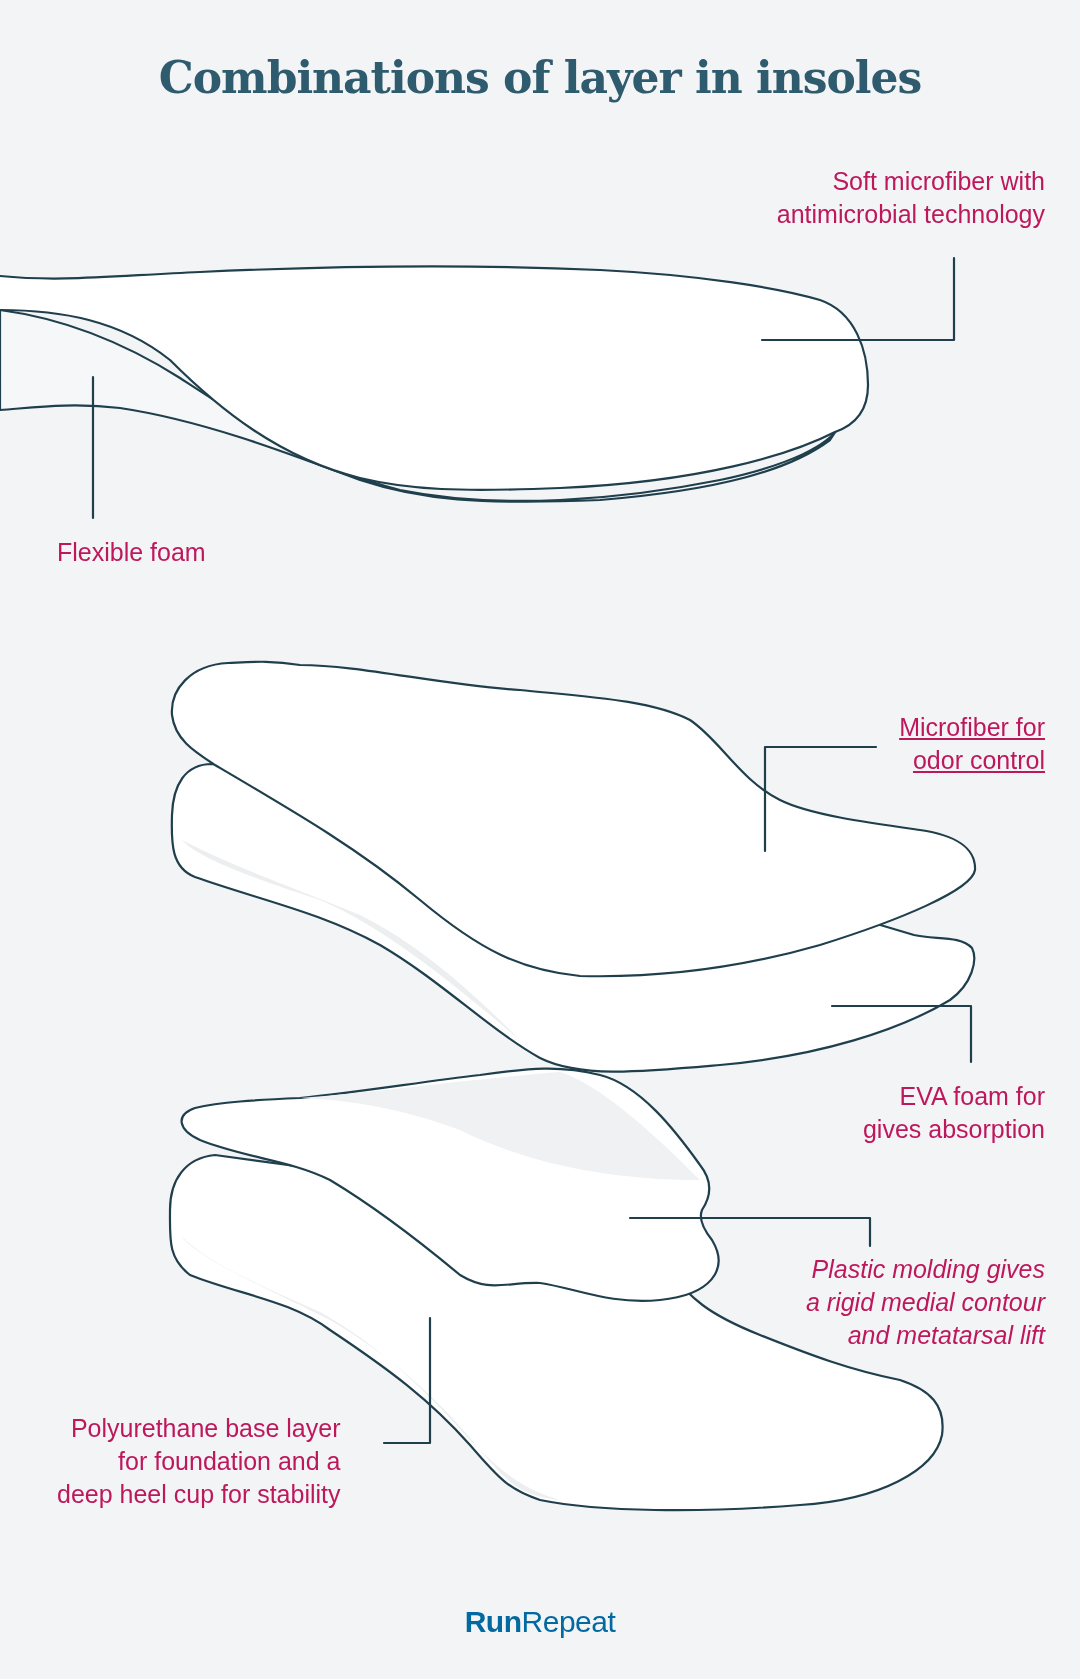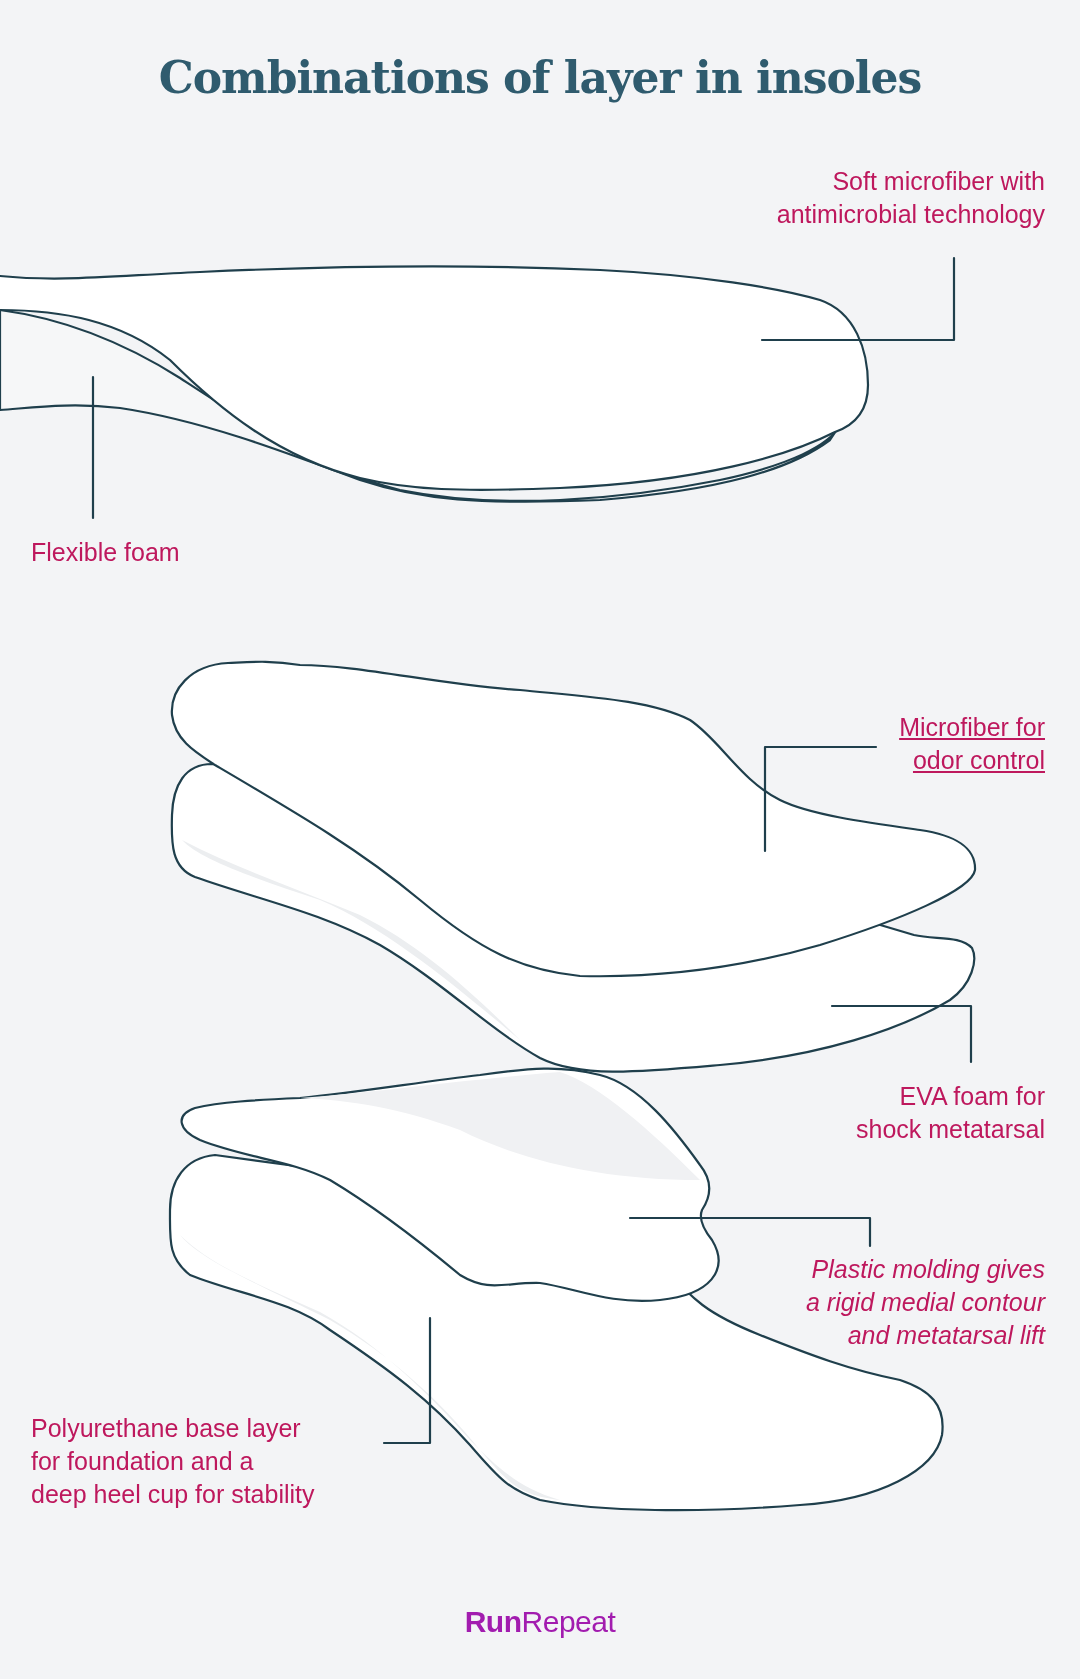--- a/index.html
+++ b/index.html
@@ -13,24 +13,24 @@
     position: absolute; left: 0; top: 52px; width: 1080px; text-align: center;
     font-family: "DejaVu Serif", serif; font-weight: bold; font-size: 44px;
     letter-spacing: -1px; color: #2f5b6e; margin: 0;
   }
   .art { position: absolute; left: 0; top: 0; width: 1080px; height: 1679px; }
   .label {
     position: absolute; font-size: 25px; line-height: 33px; color: #be185d;
     white-space: pre-line;
   }
   .label.right { text-align: right; right: 35px; }
-  .label.left { text-align: left; left: 31px; }
+  .label.left { text-align: right; left: 57px; }
   .brand {
     position: absolute; left: 0; width: 1080px; top: 1605px; text-align: center;
-    font-size: 30px; color: #a21caf; letter-spacing: -0.5px;
+    font-size: 30px; color: #0369a1; letter-spacing: -0.5px;
   }
   .brand .b1 { font-weight: bold; }
 </style>
 </head>
 <body>
 
 <h1 class="title">Combinations of layer in insoles</h1>
 
 <svg class="art" viewBox="0 0 1080 1679" xmlns="http://www.w3.org/2000/svg">
   <g fill="none" stroke="#1f3f4c" stroke-width="2.2" stroke-linecap="round" stroke-linejoin="round">
@@ -68,21 +68,21 @@
   </g>
 </svg>
 
 <div class="label right" style="top:165px;">Soft microfiber with
 antimicrobial technology</div>
 <div class="label left" style="top:536px;">Flexible foam</div>
 
 <div class="label right" style="top:711px;text-decoration:underline;">Microfiber for
 odor control</div>
 <div class="label right" style="top:1080px;">EVA foam for
-shock metatarsal</div>
+gives absorption</div>
 
 <div class="label right" style="top:1253px;font-style:italic;">Plastic molding gives
 a rigid medial contour
 and metatarsal lift</div>
 <div class="label left" style="top:1390px;margin-top:22px;">Polyurethane base layer
 for foundation and a
 deep heel cup for stability</div>
 
 <div class="brand">
   <span class="b1">Run</span><span class="b2">Repeat</span>

